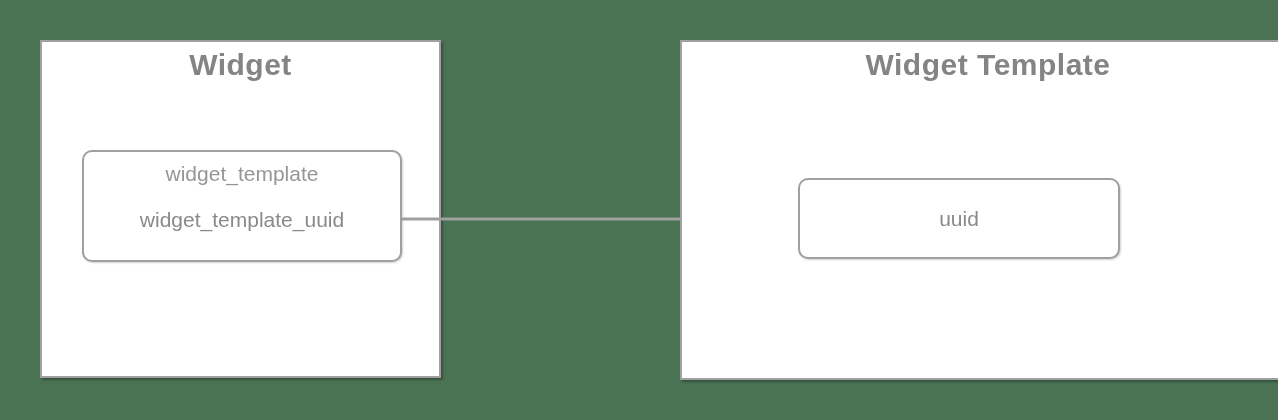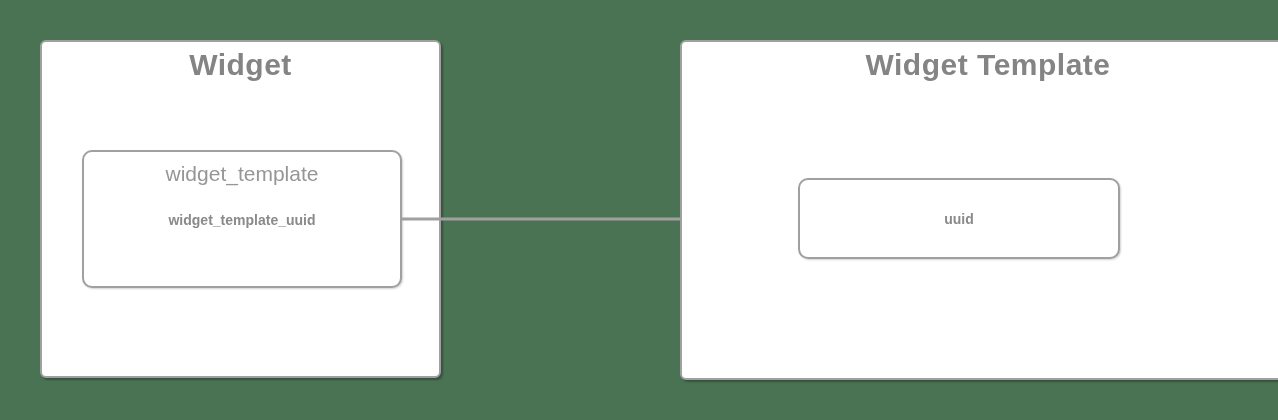--- a/index.html
+++ b/index.html
@@ -9,21 +9,21 @@
     height: 420px;
     background: var(--background, #4a7354);
     font-family: "Liberation Sans", sans-serif;
     overflow: hidden;
   }
   .entity {
     position: absolute;
     box-sizing: border-box;
     background: var(--node-fill, #ffffff);
     border: 2px solid var(--node-border, #a0a0a0);
-    border-radius: 6px;
+    border-radius: 0;
     box-shadow: 2px 2px 2px rgba(0,0,0,0.28);
   }
   .entity-widget { left: 40px; top: 40px; width: 401px; height: 338px; }
   .entity-widget-template { left: 680px; top: 40px; width: 616px; height: 340px; }
   .entity-title {
     margin-top: 6px;
     text-align: center;
     font-size: 30px;
     font-weight: 700;
     letter-spacing: 0.5px;
@@ -31,36 +31,36 @@
   }
   .field-box {
     position: absolute;
     box-sizing: border-box;
     background: var(--node-fill, #ffffff);
     border: 2px solid var(--node-border, #a0a0a0);
     border-radius: 10px;
     box-shadow: 1px 1px 2px rgba(0,0,0,0.18);
     text-align: center;
   }
-  .widget-field-box { left: 40px; top: 108px; width: 320px; height: 138px; }
+  .widget-field-box { left: 40px; top: 108px; width: 320px; height: 112px; }
   .uuid-field-box {
     left: 116px; top: 136px; width: 322px; height: 81px;
     display: flex; align-items: center; justify-content: center; text-align: center;
   }
   .field-label {
     margin-top: 10px;
     font-size: 21px;
     line-height: 24px;
     color: var(--label-text, #969696);
   }
   .field-name {
     margin-top: 22px;
-    font-size: 14px;
+    font-size: 21px;
     line-height: 24px;
-    font-weight: 700;
+    font-weight: 400;
     color: var(--field-text, #8a8a8a);
   }
   .uuid-field-box .field-name { margin-top: 0; }
   .arrow {
     position: absolute;
     left: 400px;
     top: 204px;
     width: 398px;
     height: 30px;
     display: block;

